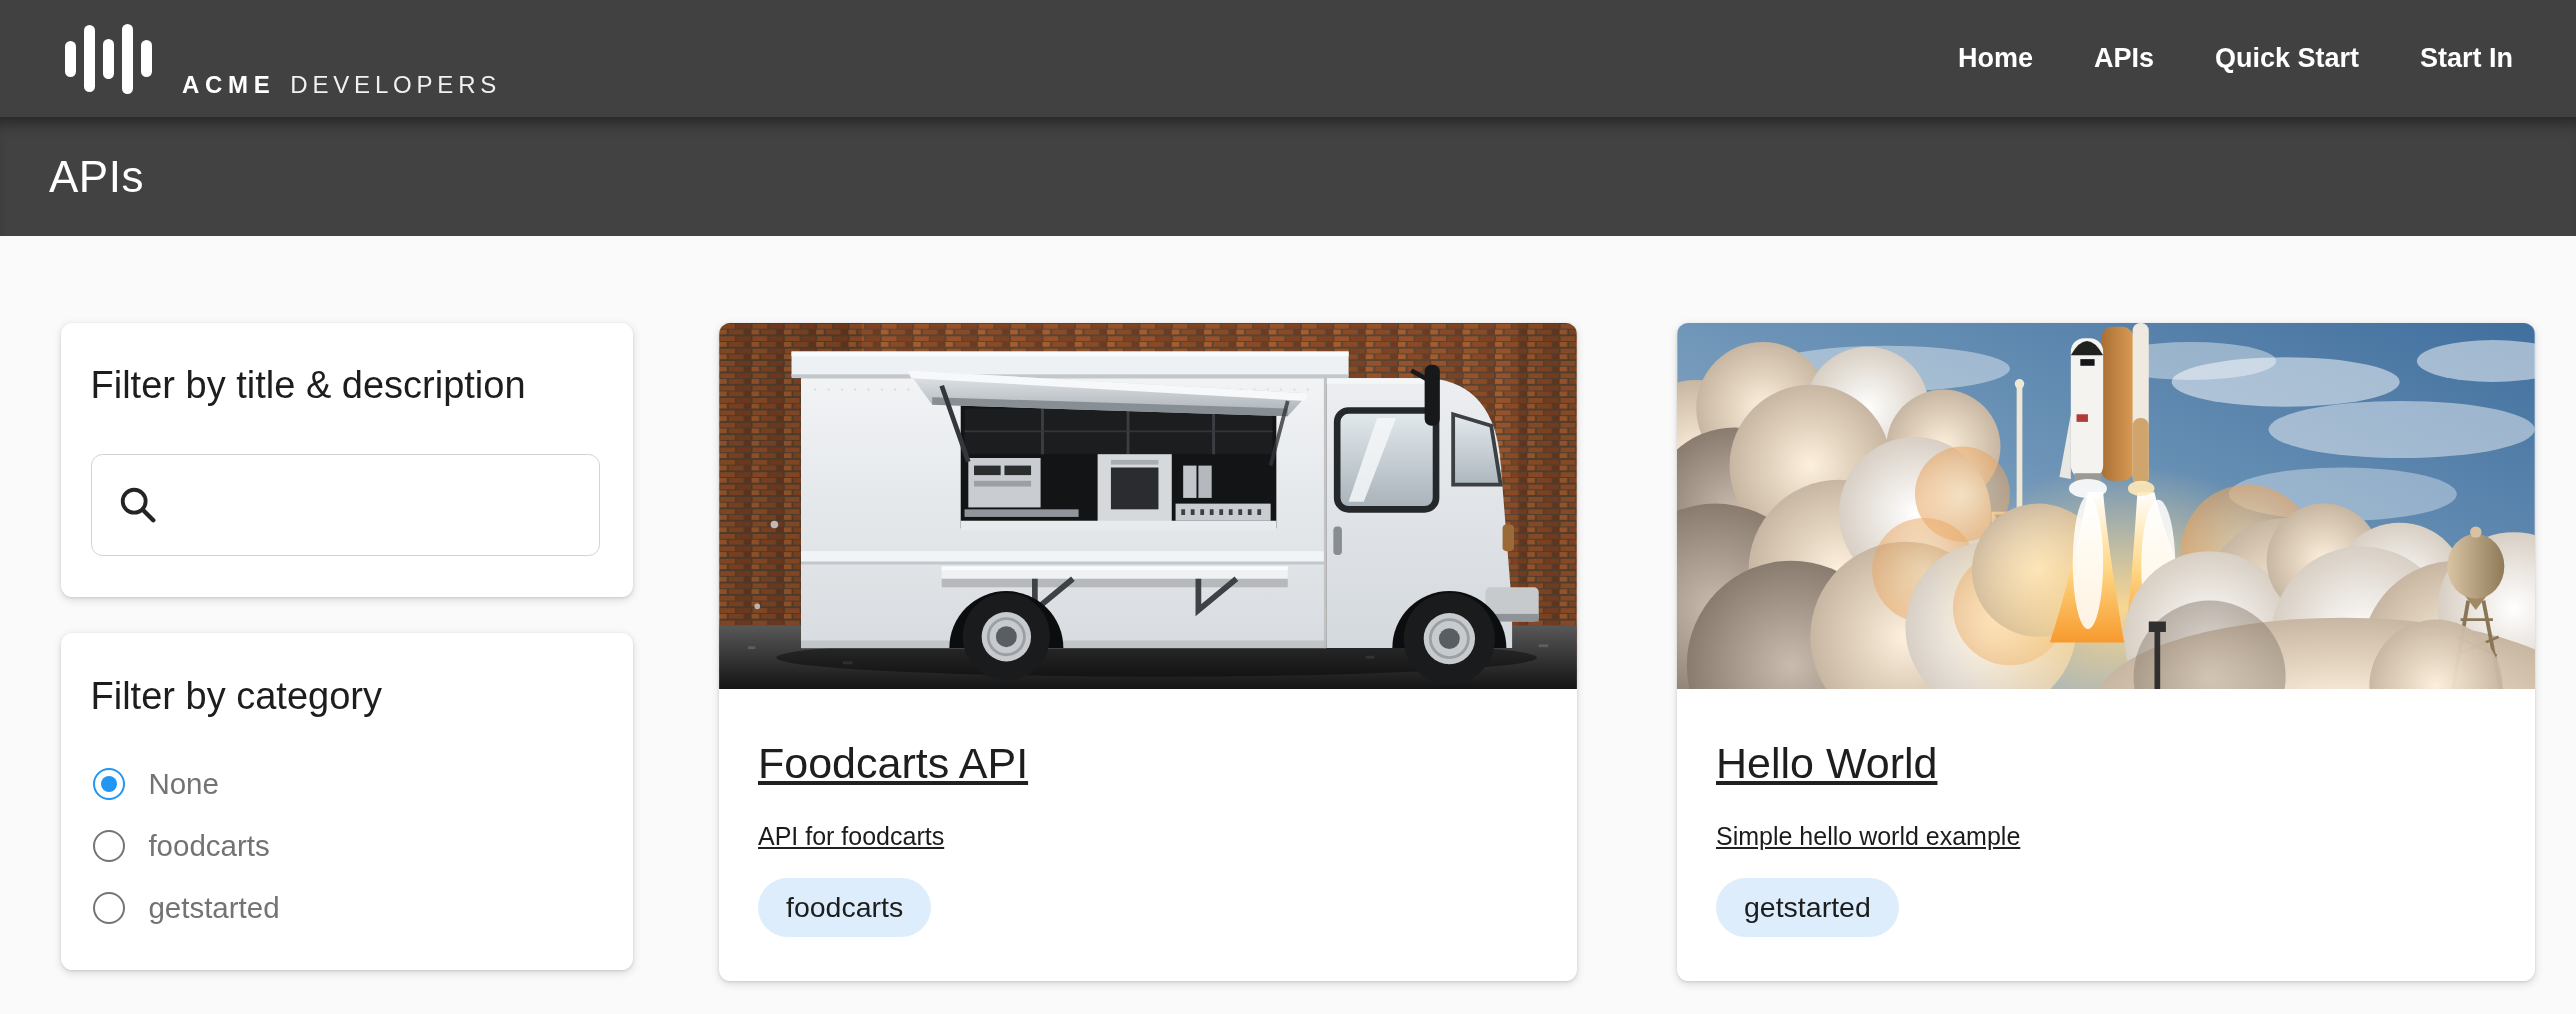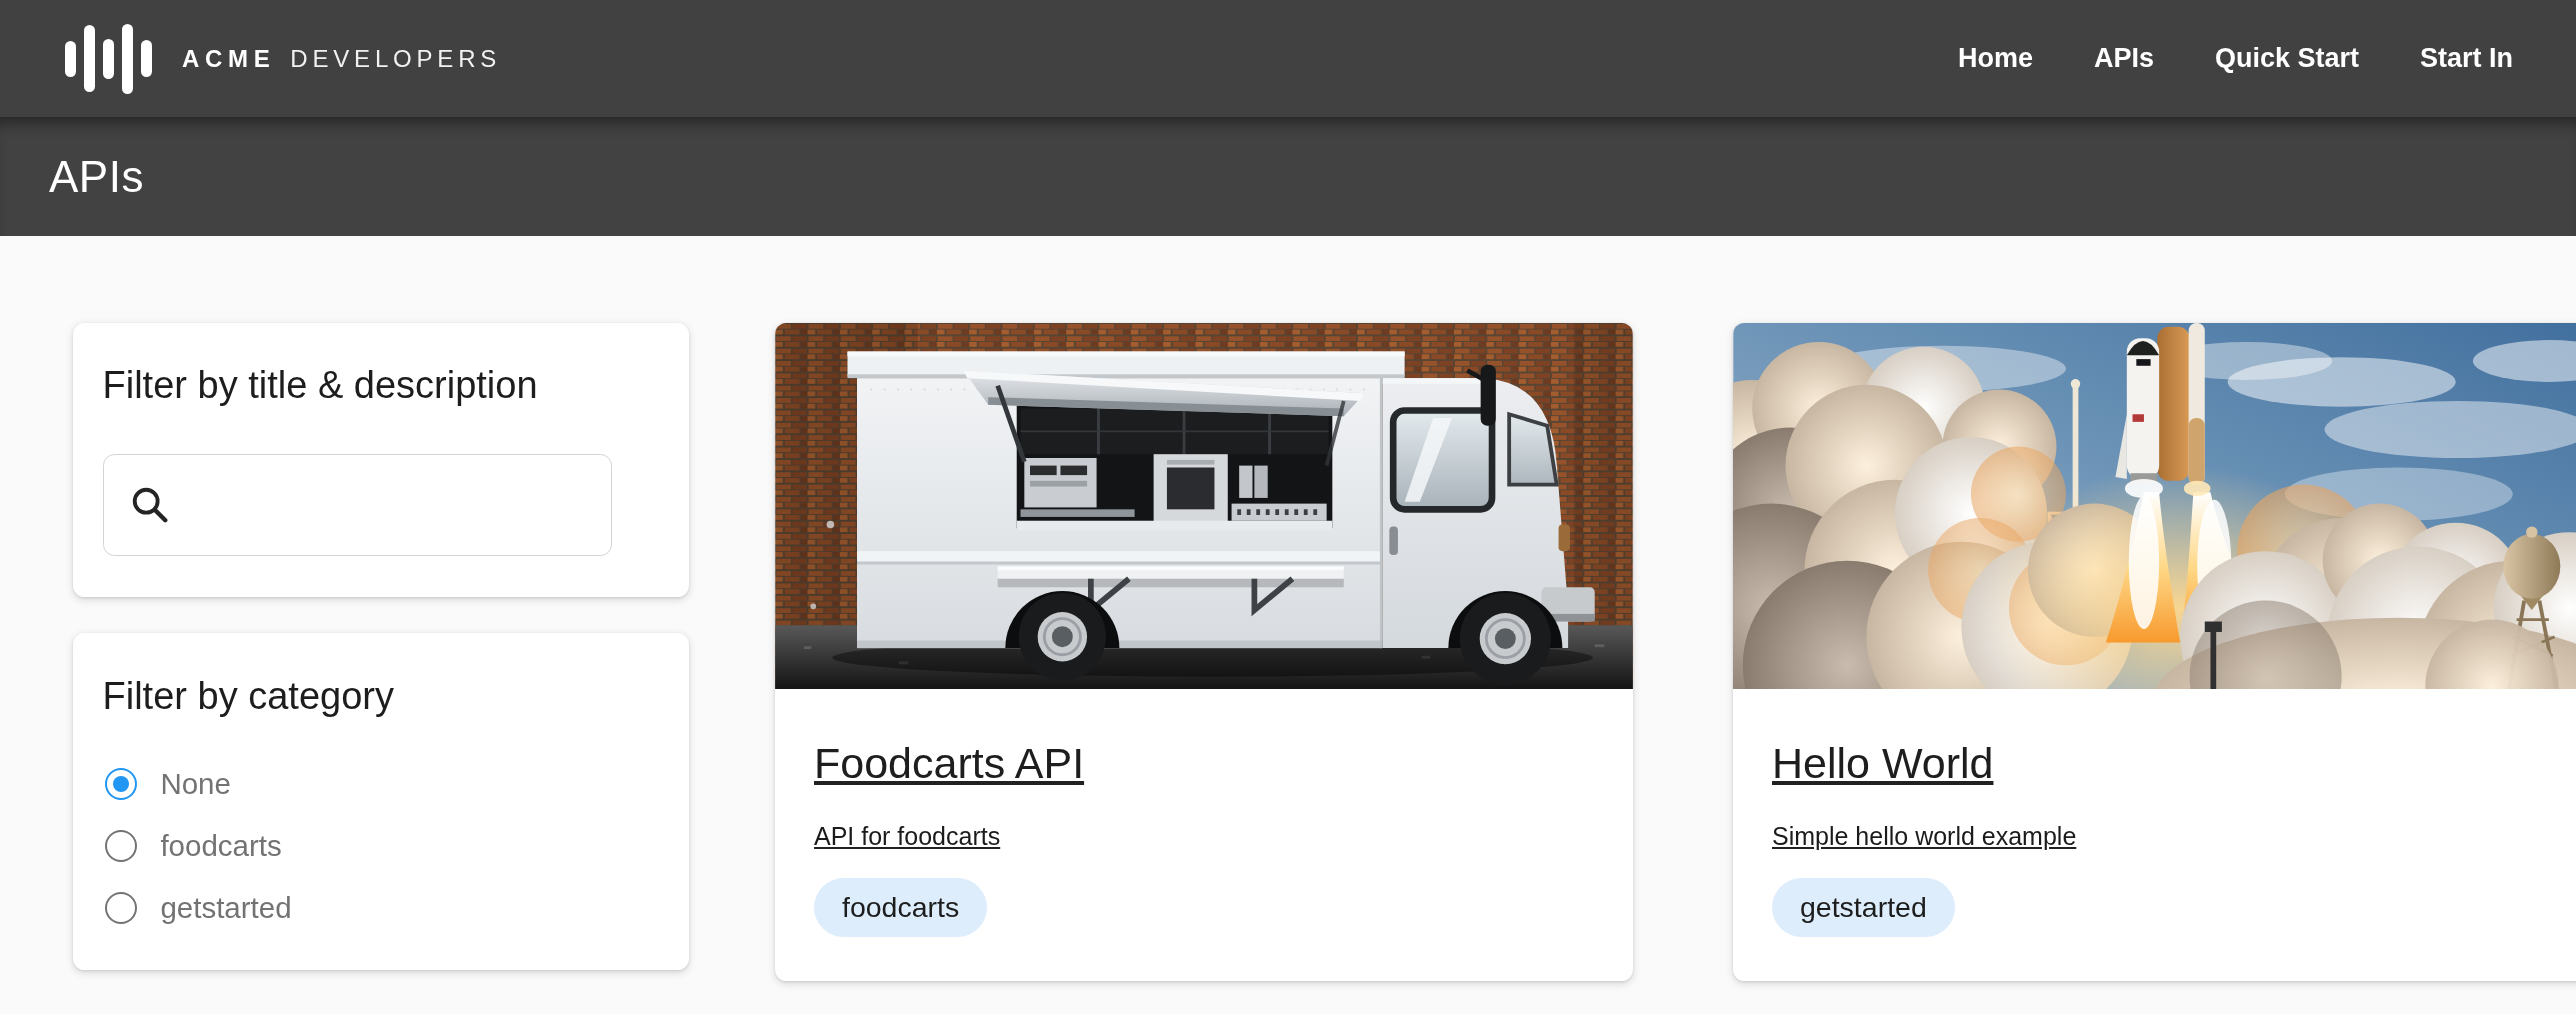--- a/index.html
+++ b/index.html
@@ -10,21 +10,21 @@
     font-family:"Liberation Sans","DejaVu Sans",sans-serif;
     color:#212121;
   }
 
   
   .navbar {
     height:117px; background:#414141;
     display:flex; align-items:center;
     padding:0 63px 0 49px;
   }
-  .logo { display:flex; align-items:center; cursor:pointer;padding-left:16px; }
+  .logo { display:flex; align-items:flex-end; cursor:pointer;padding-left:16px; }
   .logo-bars { display:flex; align-items:center; gap:8.6px; height:80px; }
   .logo-bar { width:10.5px; border-radius:5.7px; background:#ffffff; }
   .lb1 { height:36px; } .lb2 { height:67px; } .lb3 { height:40px; }
   .lb4 { height:70px; } .lb5 { height:37px; }
   .brand { margin-left:30px; font-size:24px; color:#ffffff; white-space:nowrap; }
   .brand-name { font-weight:700; letter-spacing:5.7px; margin-right:15px; }
   .brand-suffix { font-weight:400; letter-spacing:4.8px; color:rgba(255,255,255,.93); }
   .nav-links { margin-left:auto; display:flex; gap:61px; }
   .nav-link {
     color:#ffffff; font-size:27px; font-weight:700; text-decoration:none;
@@ -41,21 +41,21 @@
 
   
   .content { display:flex; align-items:flex-start; padding:87px 0 0 61px; }
 
   .card {
     background:#ffffff; border-radius:11.4px;
     box-shadow:0 2.9px 8.6px rgba(0,0,0,.13), 0 1px 2.9px rgba(0,0,0,.11);
   }
 
   
-  .sidebar { width:616px; flex:none; margin-right:86px;margin-left:12px; }
+  .sidebar { width:572px; flex:none; margin-right:86px; }
   .filter-card-title { height:274px; padding:39px 31px 0 29.5px; }
   .filter-heading { font-size:38px; font-weight:400; color:#1d1d1d; line-height:46px; }
   .search-box {
     margin-top:46px; width:509px; height:102px;
     border:1.9px solid #d3d3d3; border-radius:11.4px; background:#fff;
     display:flex; align-items:center; padding-left:25px;
   }
   .search-icon { flex:none; width:42px; height:42px; }
   .search-input {
     border:none; outline:none; background:transparent;

